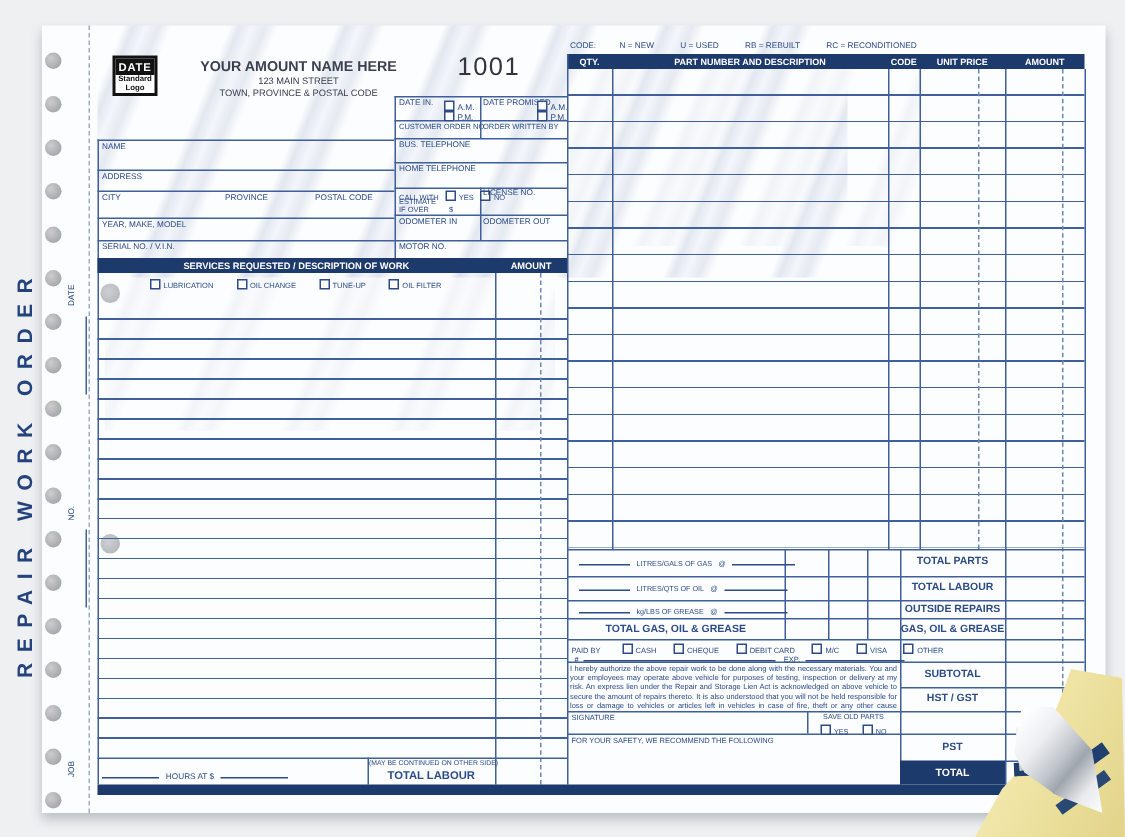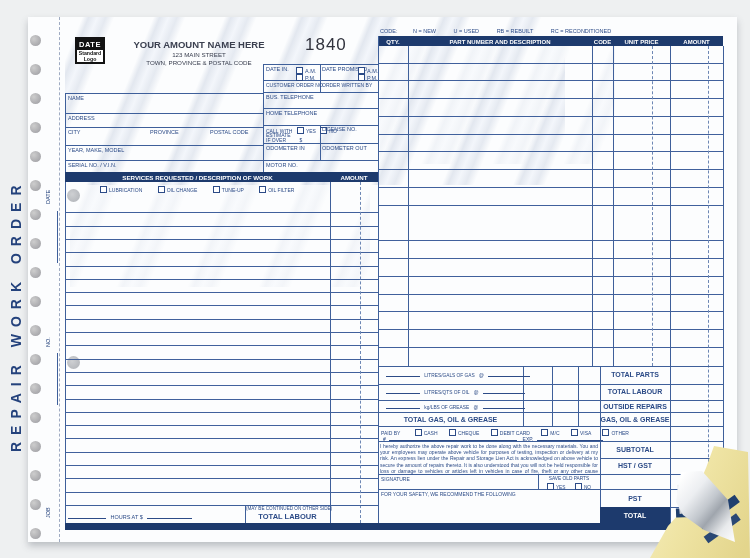--- a/index.html
+++ b/index.html
@@ -94,21 +94,21 @@
   <div class="vtxt" style="left:46px;top:502px;width:11px;height:22px;font-size:5.5px;">JOB</div>
 
   <div class="badge">
     <span class="top">DATE</span>
     <span class="bt">Standard</span>
     <span class="bt">Logo</span>
   </div>
   <div class="t ctr" style="left:113px;top:40px;width:172px;font-size:9.5px;font-weight:bold;color:#3b4050;">YOUR AMOUNT NAME HERE</div>
   <div class="t ctr" style="left:113px;top:52px;width:172px;font-size:6.2px;color:#3b4050;">123 MAIN STREET</div>
   <div class="t ctr" style="left:113px;top:60px;width:172px;font-size:6.2px;color:#3b4050;">TOWN, PROVINCE &amp; POSTAL CODE</div>
-  <div class="t" style="left:305px;top:36px;font-size:17px;color:#32343e;letter-spacing:1px;">1840</div>
+  <div class="t" style="left:305px;top:36px;font-size:17px;color:#32343e;letter-spacing:1px;">1001</div>
 
   <div class="t" style="left:380px;top:29px;">
     <span>CODE:</span>
     <span style="margin-left:14px;">N = NEW</span>
     <span style="margin-left:16px;">U = USED</span>
     <span style="margin-left:16px;">RB = REBUILT</span>
     <span style="margin-left:16px;">RC = RECONDITIONED</span>
   </div>
 
   <div class="bar" style="left:378px;top:36px;width:345px;height:10px;"></div>

